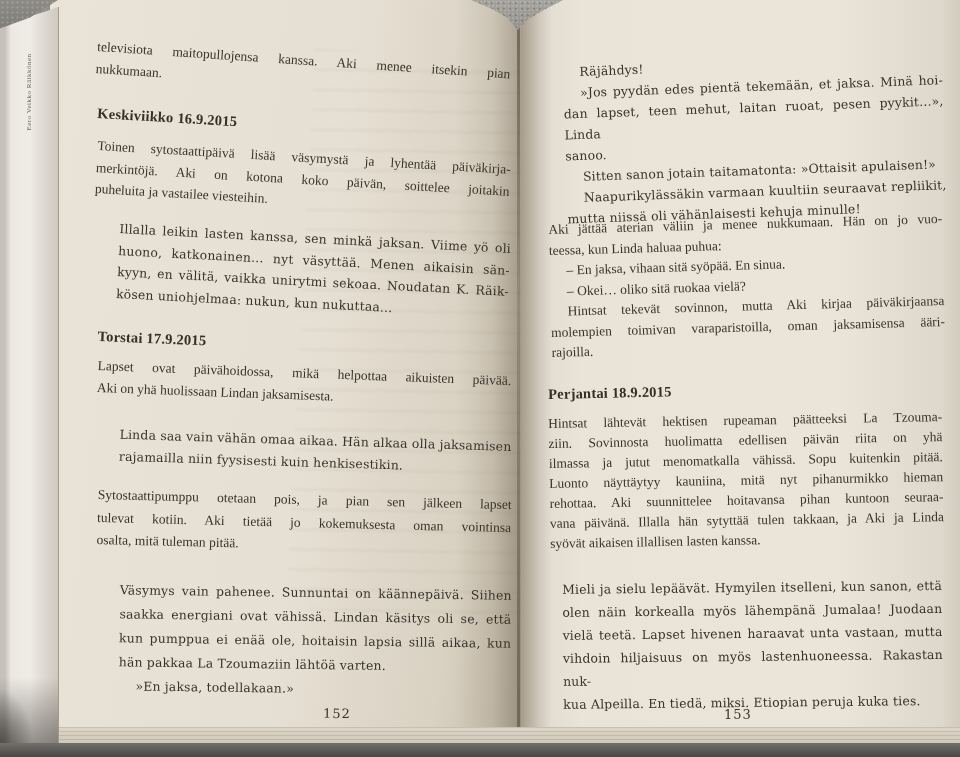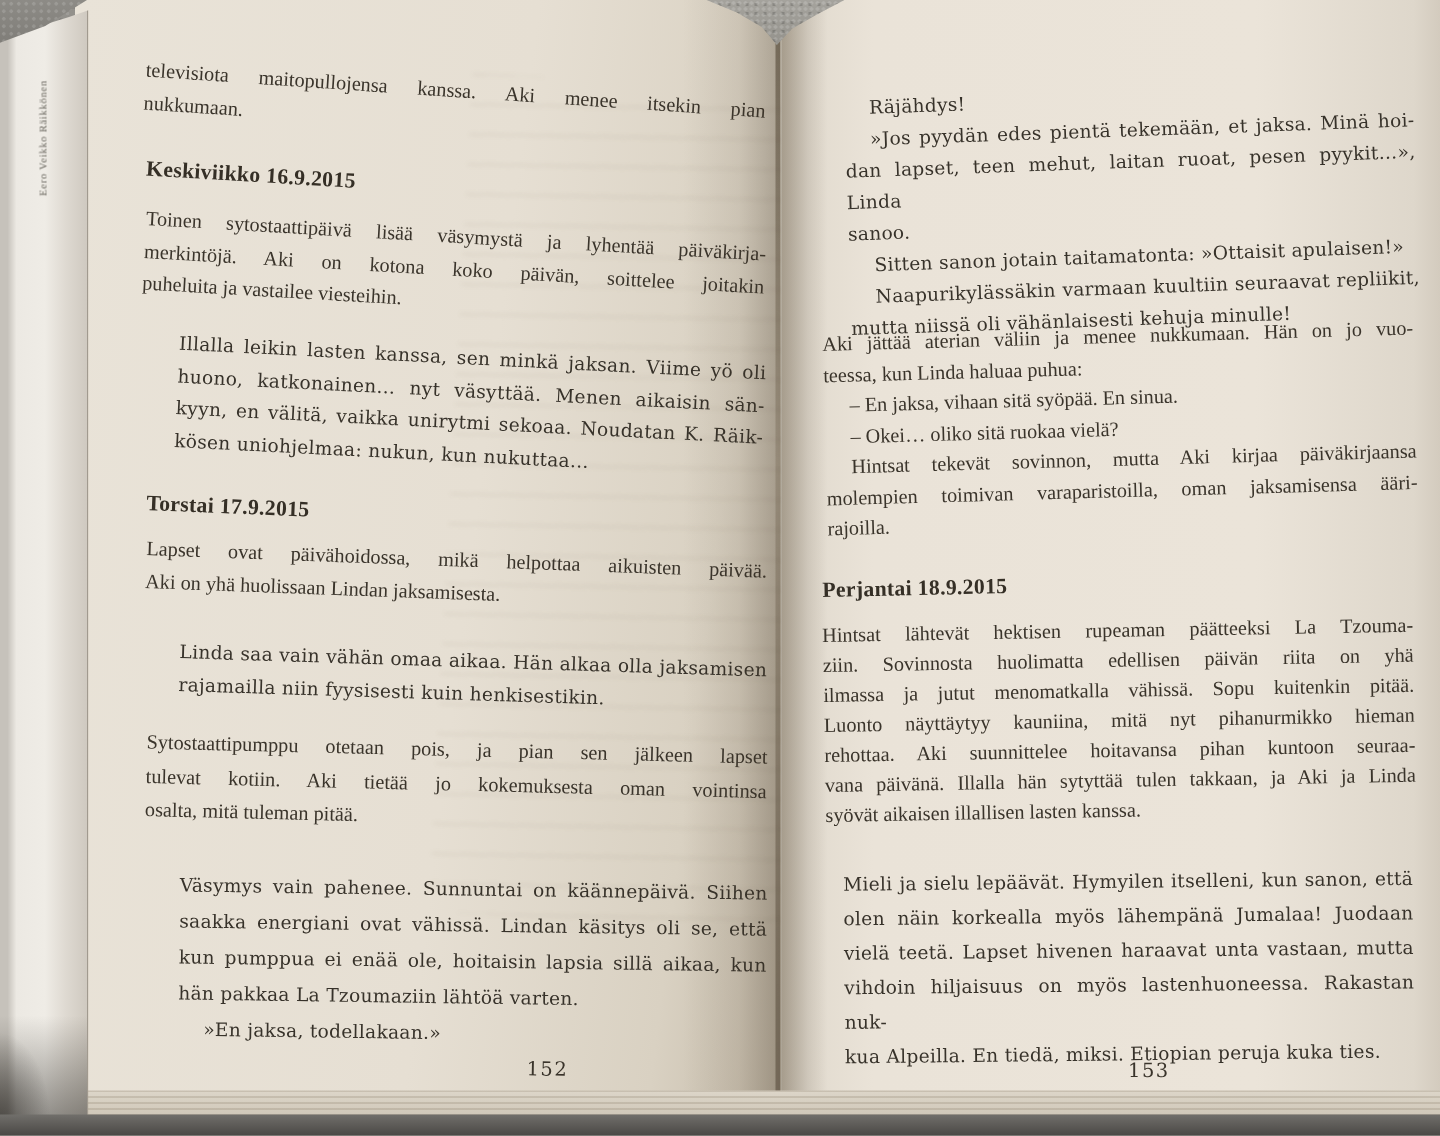--- a/index.html
+++ b/index.html
@@ -85,21 +85,20 @@
   
   .textcol-right .para:nth-child(1){top:62px;transform:rotate(-2deg);line-height:21px;}
   .textcol-right .para:nth-child(2){top:220px;transform:rotate(-1.6deg);line-height:20.5px;}
   .textcol-right .para:nth-child(3){top:384px;transform:rotate(-1.2deg);}
   .textcol-right .para:nth-child(4){top:414px;transform:rotate(-1deg);line-height:20px;}
   .textcol-right .para:nth-child(5){top:578px;transform:rotate(-0.6deg);line-height:23px;}
 
   .pagenum{
     position:absolute;font-size:13px;color:#3a342b;letter-spacing:1px;
     font-family:"DejaVu Serif", serif;
-    margin-left:28px;
   }
   .pagenum-left{left:273px;top:706px;transform:rotate(1deg);}
   .pagenum-right{left:203px;top:707px;}
 
   
   .spine{
     position:absolute;left:0;top:0;width:58px;height:757px;z-index:6;
     background:linear-gradient(to right,#c6c2bb 0,#c6c2bb 5px,#ece9e3 11px,#efece6 30px,#ded9d1 44px,#cfc9c0 58px);
     clip-path:polygon(0% 3.4%, 78% 1.5%, 100% 0.9%, 100% 100%, 0% 100%);
     border-right:1px solid rgba(92,80,64,0.35);

